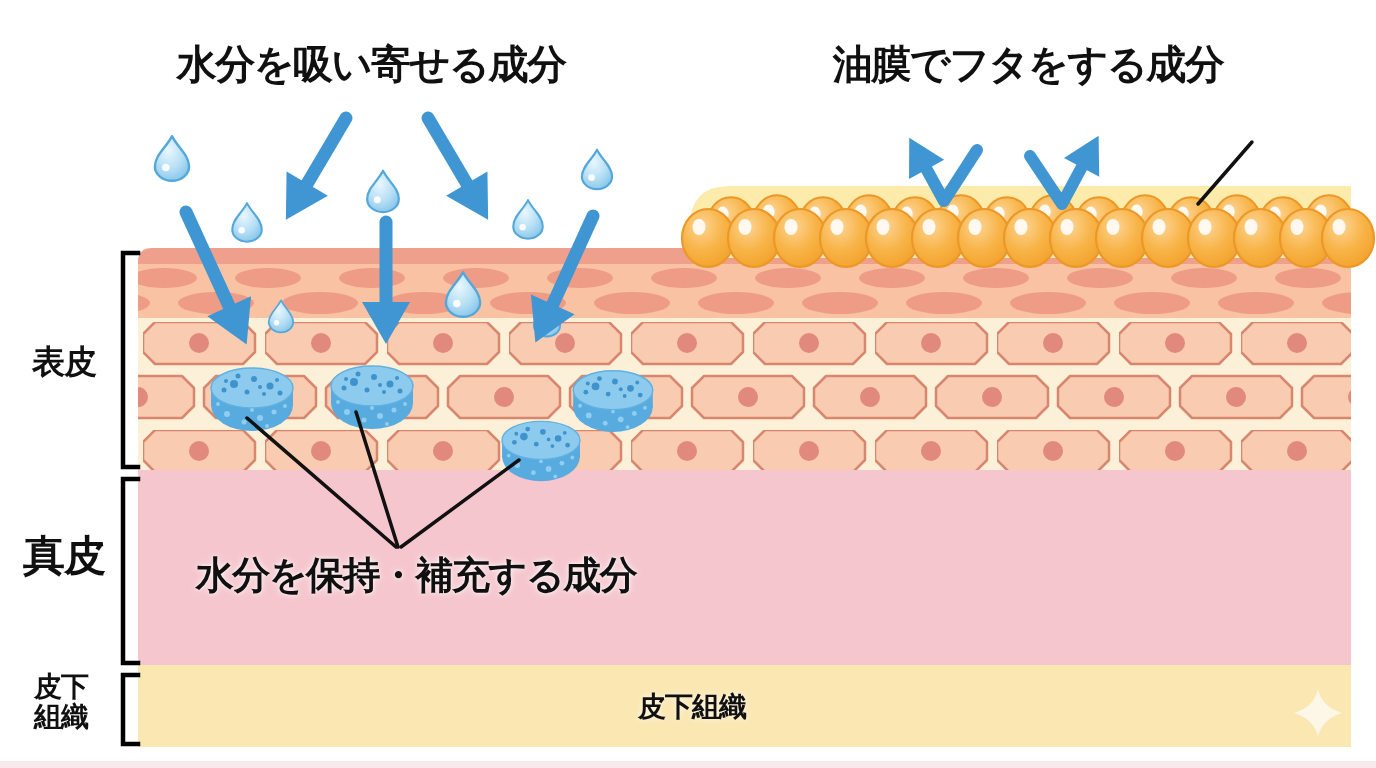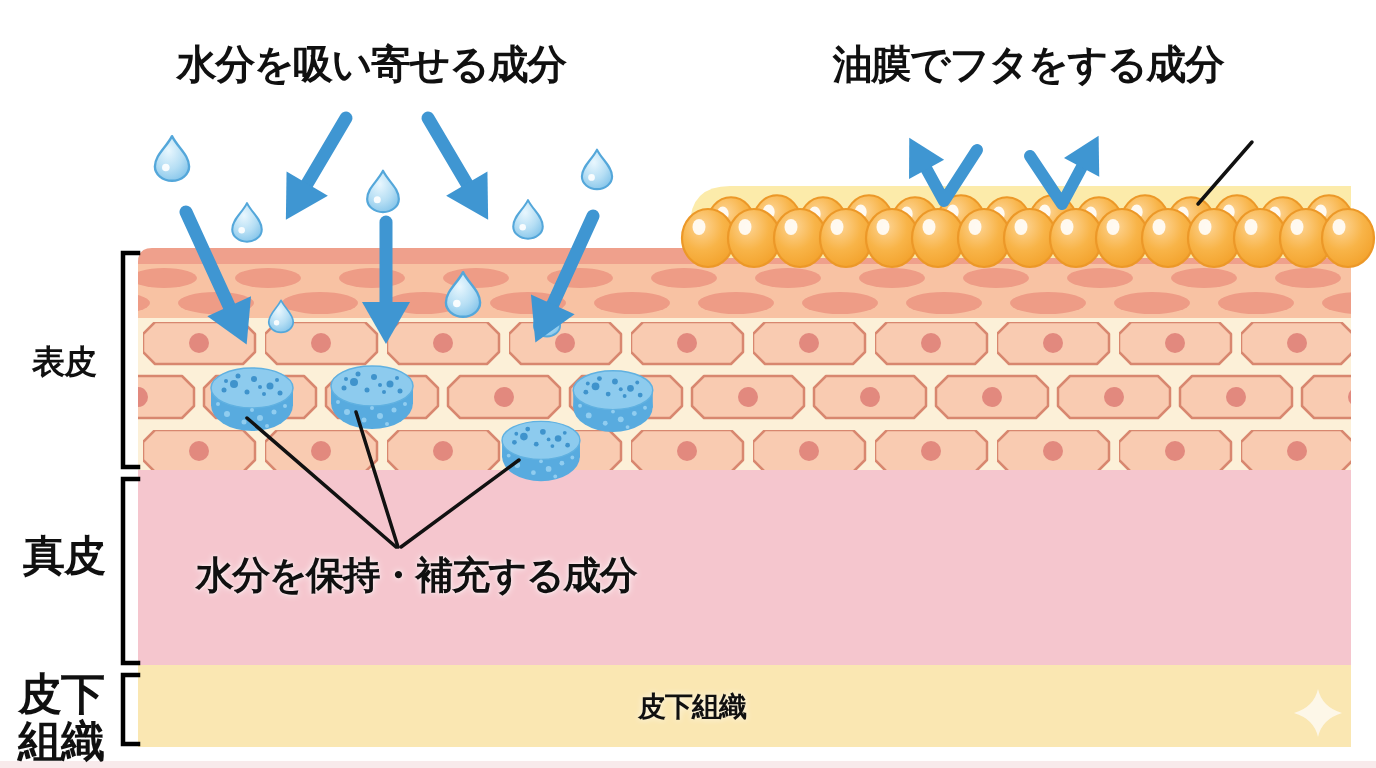--- a/index.html
+++ b/index.html
@@ -7,21 +7,21 @@
          font-family:Liberation Serif, serif;}
   #art{position:absolute;left:0;top:0;width:1376px;height:768px;z-index:1;}
   .lbl{position:absolute;z-index:2;color:#101010;font-weight:800;line-height:1.05;
        text-align:center;letter-spacing:-1px;}
   .title{font-size:40px;letter-spacing:-1.5px;}
   .t-attract{left:171px;top:44px;width:400px;}
   .t-seal{left:788px;top:44px;width:400px;margin-left:40px;}
   .l-oilfilm{left:1240px;top:110px;width:120px;font-size:40px;}
   .l-epi{left:14px;top:336px;width:100px;font-size:33px;margin-top:9px;}
   .l-derm{left:14px;top:534px;width:100px;font-size:42px;}
-  .l-subq-side{left:6px;top:672px;width:110px;font-size:44px;line-height:1.06;white-space:pre-line;}
+  .l-subq-side{left:6px;top:672px;width:110px;font-size:28px;line-height:1.06;white-space:pre-line;}
   .l-retain{left:166px;top:556px;width:500px;font-size:38px;letter-spacing:-1.5px;
             text-shadow:0 0 7px rgba(255,255,255,.85),0 0 3px rgba(255,255,255,.7);}
   .l-subq-center{left:560px;top:692px;width:264px;font-size:28px;
             text-shadow:0 0 6px rgba(255,255,255,.8);}
 </style>
 </head>
 <body>
 
 <div id="stage">
 

